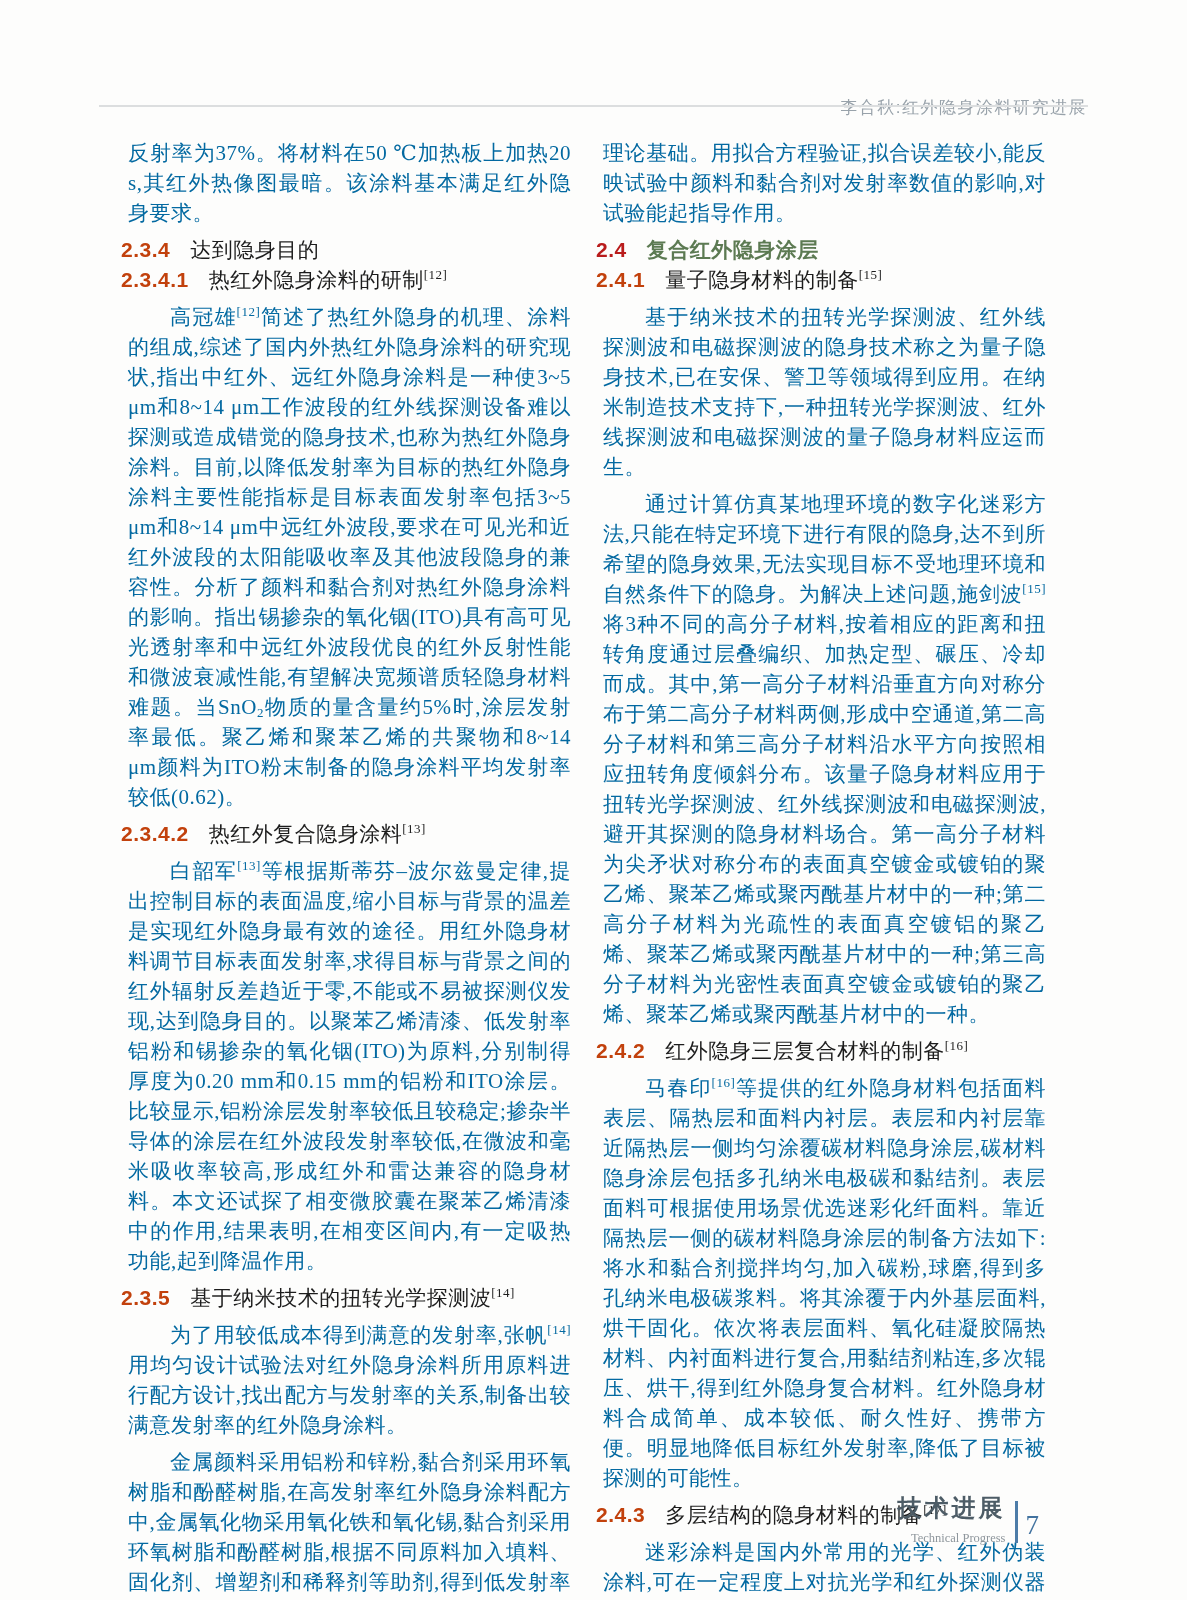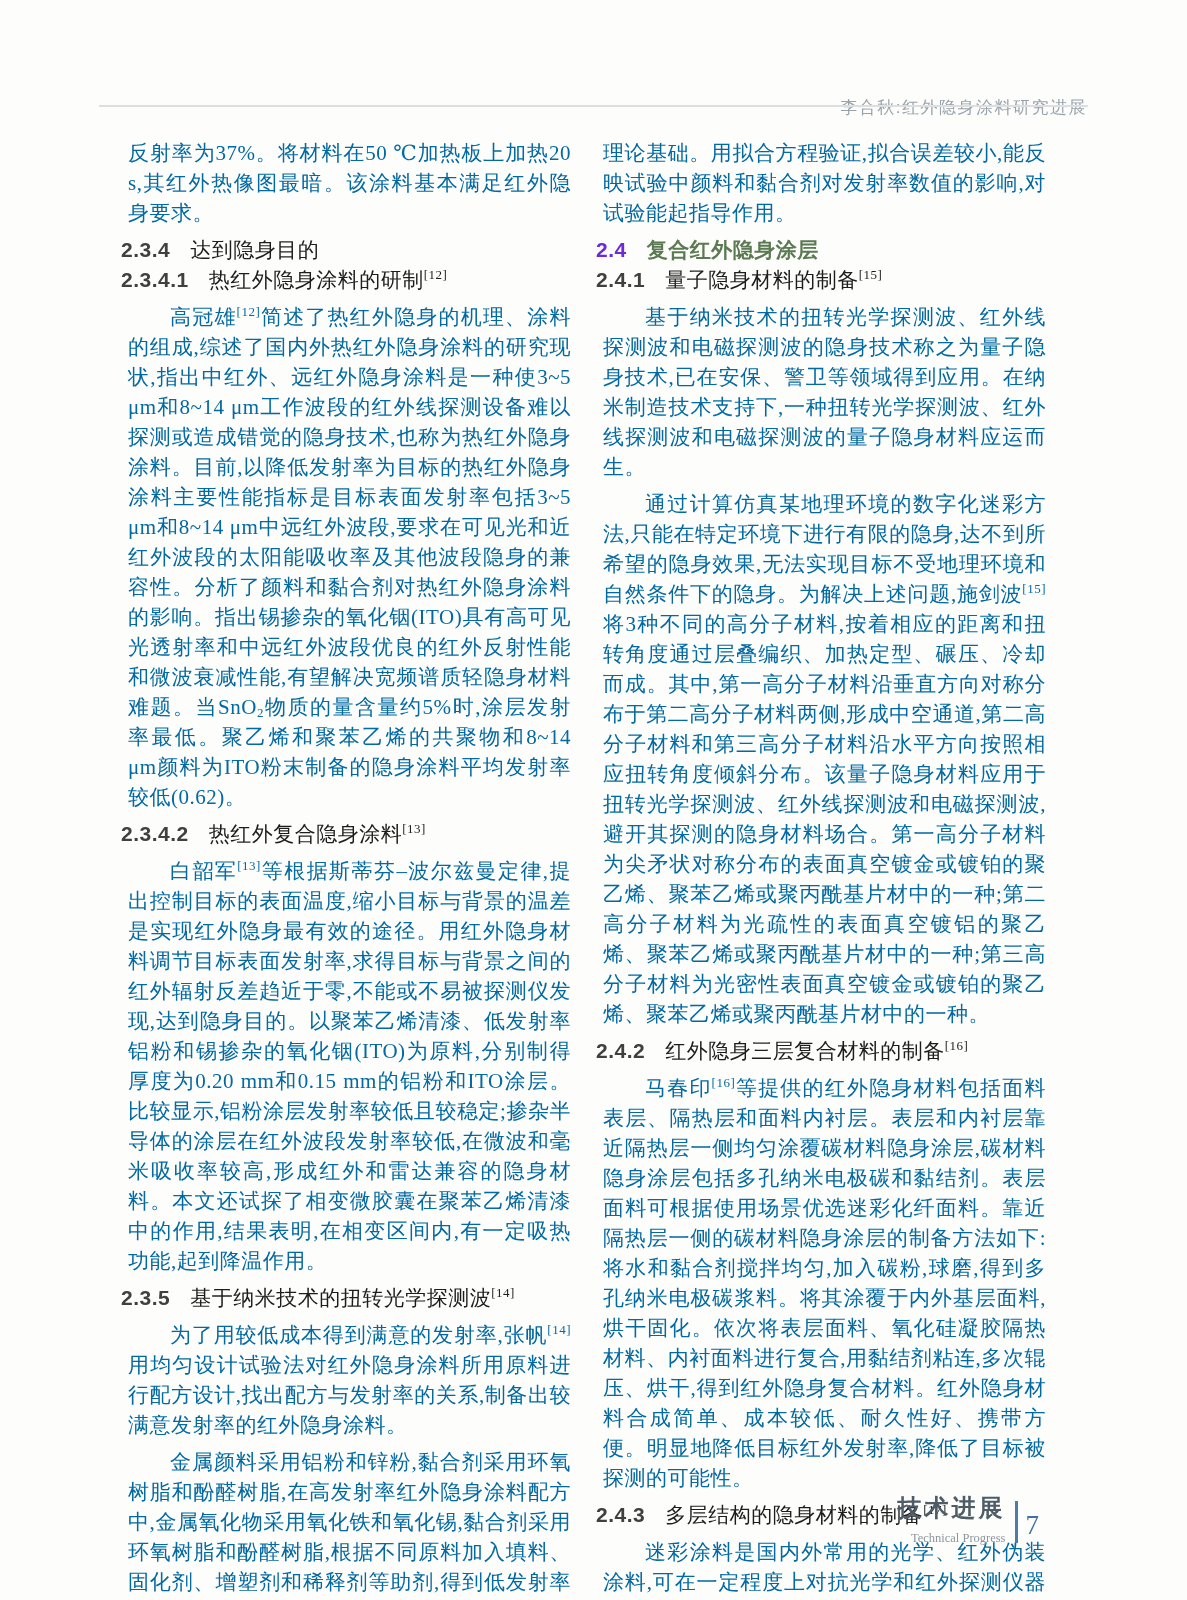--- a/index.html
+++ b/index.html
@@ -28,23 +28,23 @@
     margin:7px;font-size:21px;line-height:30px;letter-spacing:0.5px;
     text-align:justify;color:#0369a1;
   }
   p.para.indent{text-indent:2em;}
   .heading{
     font-size:21px;line-height:30px;letter-spacing:0.5px;
     white-space:nowrap;
   }
   .hnum{
     font-family:"Liberation Sans","DejaVu Sans",sans-serif;
-    font-weight:bold;color:#404040;margin-right:20px;
+    font-weight:bold;color:#c2410c;margin-right:20px;
   }
-  .heading.green .hnum{color:#6d28d9;}
+  .heading.green .hnum{color:#b91c1c;}
   .htitle{color:#1d1d1d;}
   .heading.green .htitle{
     color:#5c7a52;font-weight:bold;
     font-family:"Liberation Sans","DejaVu Sans",sans-serif;
   }
   sup{font-size:13px;line-height:0;vertical-align:super;}
   sub{font-size:13px;line-height:0;vertical-align:baseline;position:relative;top:3px;}
   sup.href{color:#1d1d1d;}
   .footer{
     position:absolute;top:1497px;right:148px;

